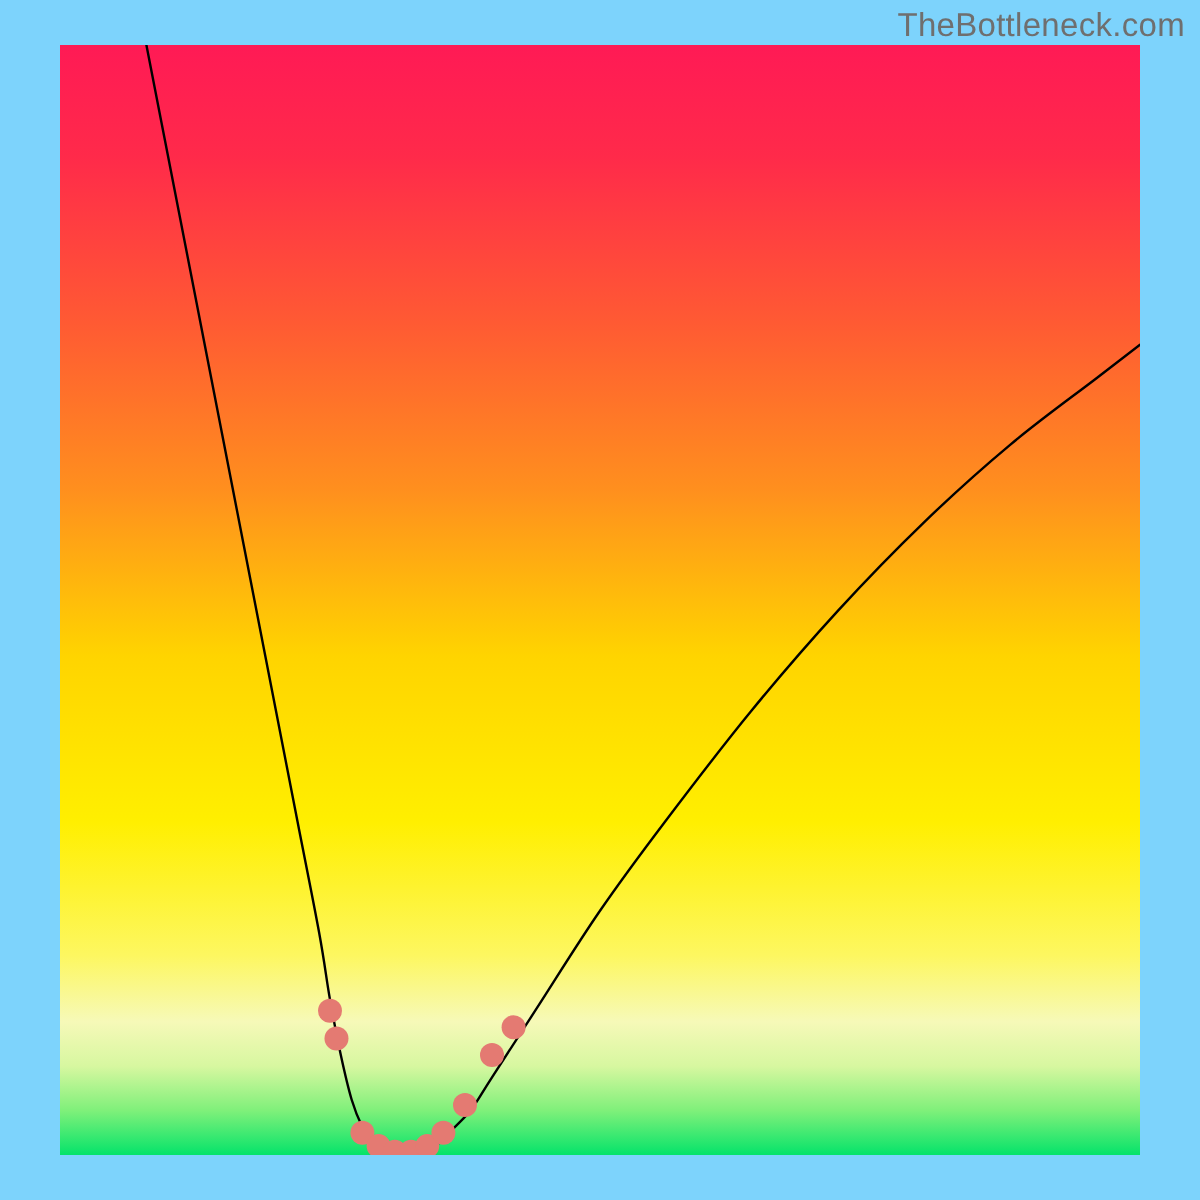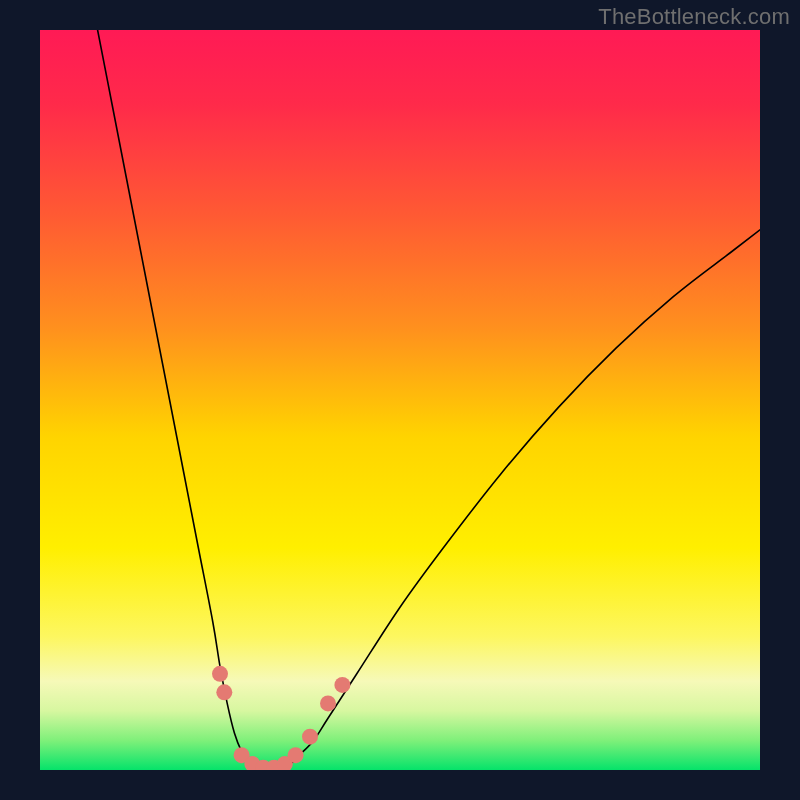--- a/index.html
+++ b/index.html
@@ -8,21 +8,21 @@
     width: 800px;
     height: 800px;
     background: #000;
     overflow: hidden;
     font-family: Arial, Helvetica, sans-serif;
   }
   .frame {
     position: absolute;
     left: 0; top: 0;
     width: 800px; height: 800px;
-    background: #0f172a;
+    background: #7dd3fc;
   }
   .plot {
     position: absolute;
     left: 40px;
     top: 30px;
     width: 720px;
     height: 740px;
     overflow: hidden;
   }
   .watermark {

